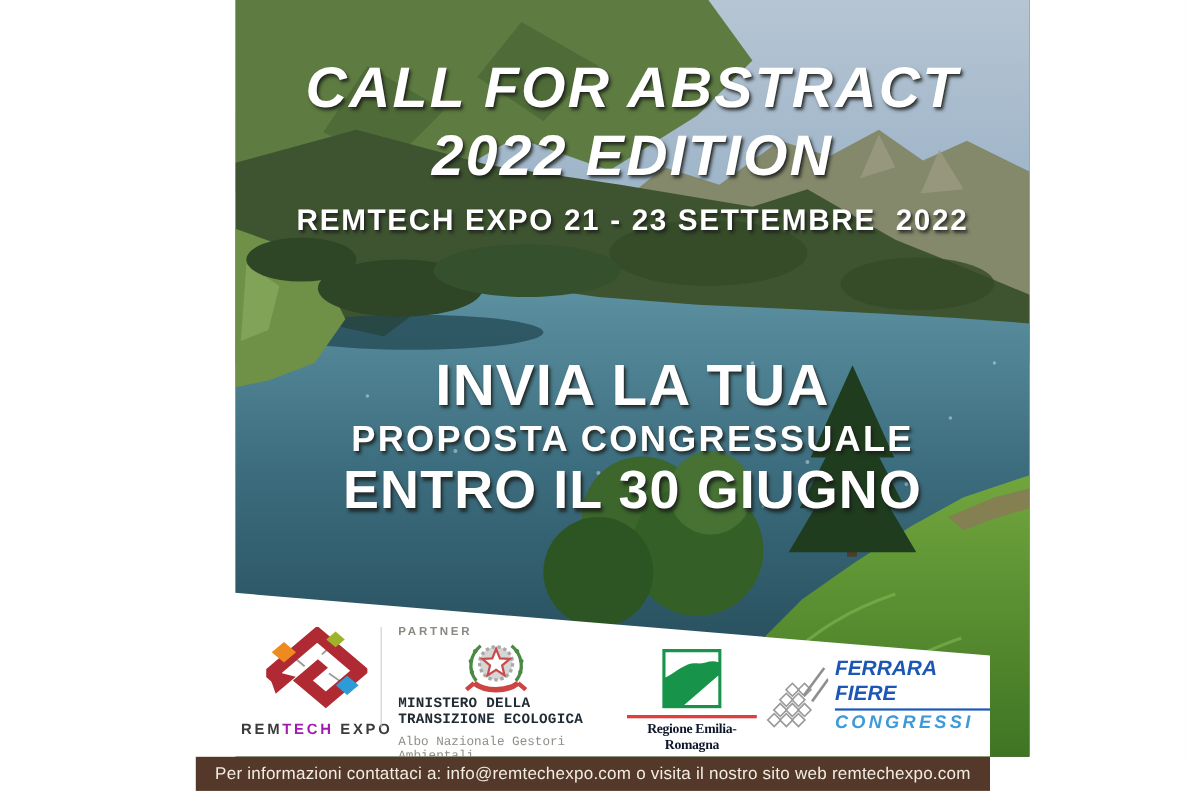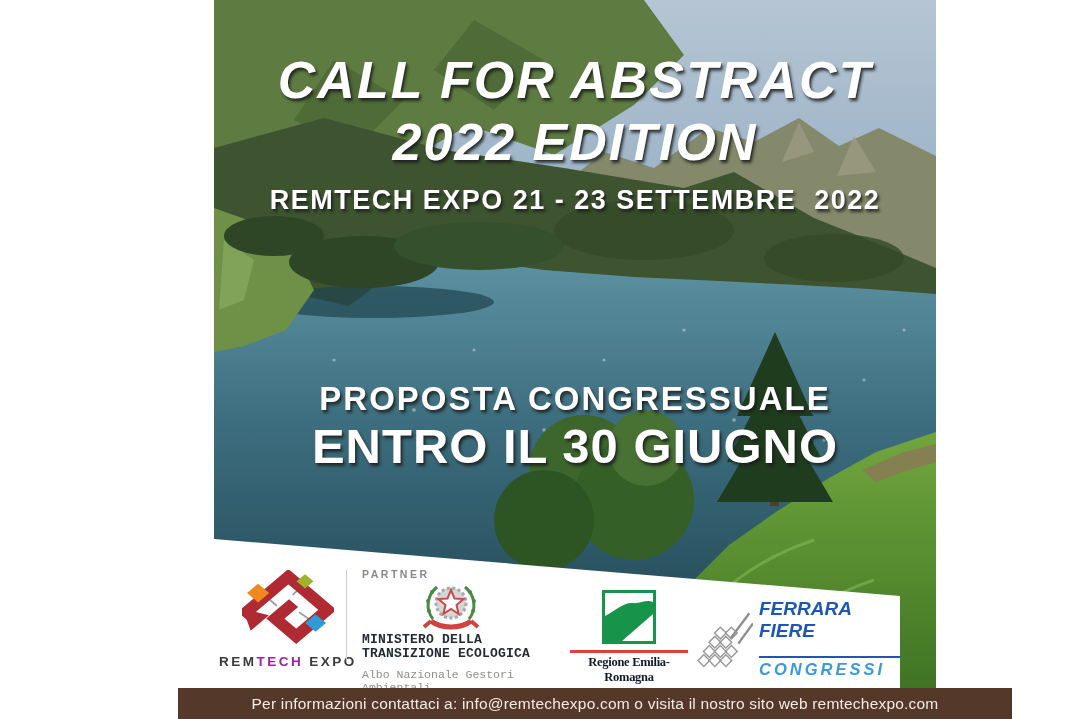--- a/index.html
+++ b/index.html
@@ -40,25 +40,25 @@
 
   .regione{position:absolute;left:388px;top:70px;width:126px;text-align:center;}
   .regione svg{display:block;margin:0 auto;}
   .regione-line{width:118px;height:3px;background:#e23d3d;margin:6px auto 2px auto;}
   .regione-name{font-family:"Liberation Serif",serif;font-size:12.5px;font-weight:bold;
         color:#0f172a;letter-spacing:-.3px;}
 
   .ferrara{position:absolute;left:518px;top:78px;display:flex;align-items:center;}
   .ferrara-text{margin-left:6px;}
   .ferrara-l1{font-size:19px;font-weight:bold;font-style:italic;color:#1c57b5;
-        border-bottom:2px solid #1c57b5;padding-bottom:14px;}
+        border-bottom:2px solid #1c57b5;padding-bottom:2px;}
   .ferrara-l2{font-size:16.5px;font-weight:bold;font-style:italic;color:#3b9ad9;
         letter-spacing:3px;margin-top:2px;text-align:left;}
 
-  .footer-bar{position:absolute;left:0;top:688px;width:834px;height:31px;background:#54382a;
+  .footer-bar{position:absolute;left:0;top:688px;width:722px;height:31px;background:#54382a;
         display:flex;align-items:center;justify-content:center;color:#f2ece1;font-size:15.5px;
         letter-spacing:.2px;white-space:pre;}
   .footer-bar span{white-space:pre;}
 </style>
 </head>
 <body>
 
 <div class="page">
   <div class="poster">
 
@@ -126,20 +126,21 @@
           <rect x="556" y="468" width="9" height="38" fill="#4d3d2a"></rect>
           <polygon fill="#1f3c1e" points="561,332 523,416 599,416"></polygon>
           <polygon fill="#1f3c1e" points="561,368 513,462 609,462"></polygon>
           <polygon fill="#1f3c1e" points="561,404 503,502 619,502"></polygon>
         </g>
       </svg>
 
       <div class="overlay-line t1">CALL FOR ABSTRACT</div>
       <div class="overlay-line t2">2022 EDITION</div>
       <div class="overlay-line sub">REMTECH EXPO 21 - 23 SETTEMBRE  2022</div>
+      <div class="overlay-line c1">INVIA LA TUA</div>
       <div class="overlay-line c2">PROPOSTA CONGRESSUALE</div>
       <div class="overlay-line c3">ENTRO IL 30 GIUGNO</div>
     </div>
 
     <div class="band">
 
       <div class="remtech-logo">
         <svg width="92" height="78" viewBox="-4 -6 100 100" preserveAspectRatio="none">
           <g stroke="#9a9a9a" stroke-width="2">
             <line x1="22" y1="28" x2="34" y2="40"></line>

